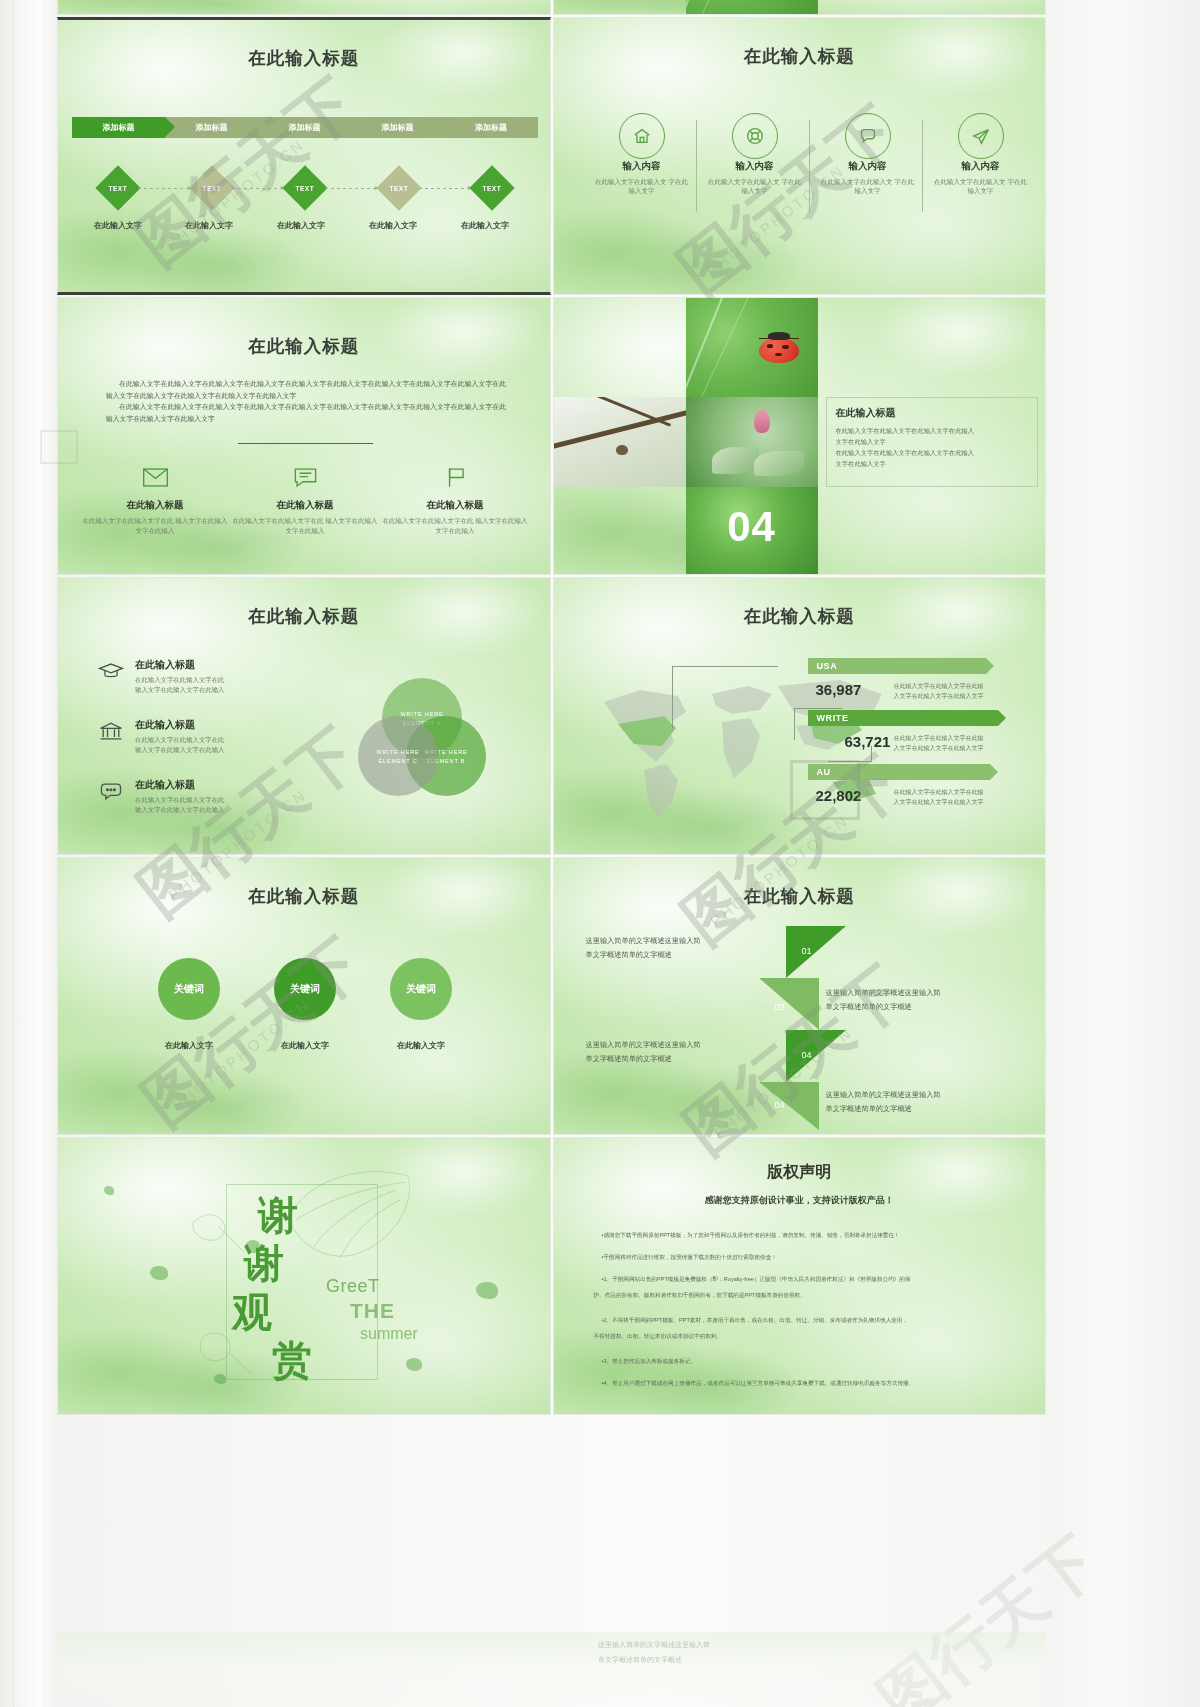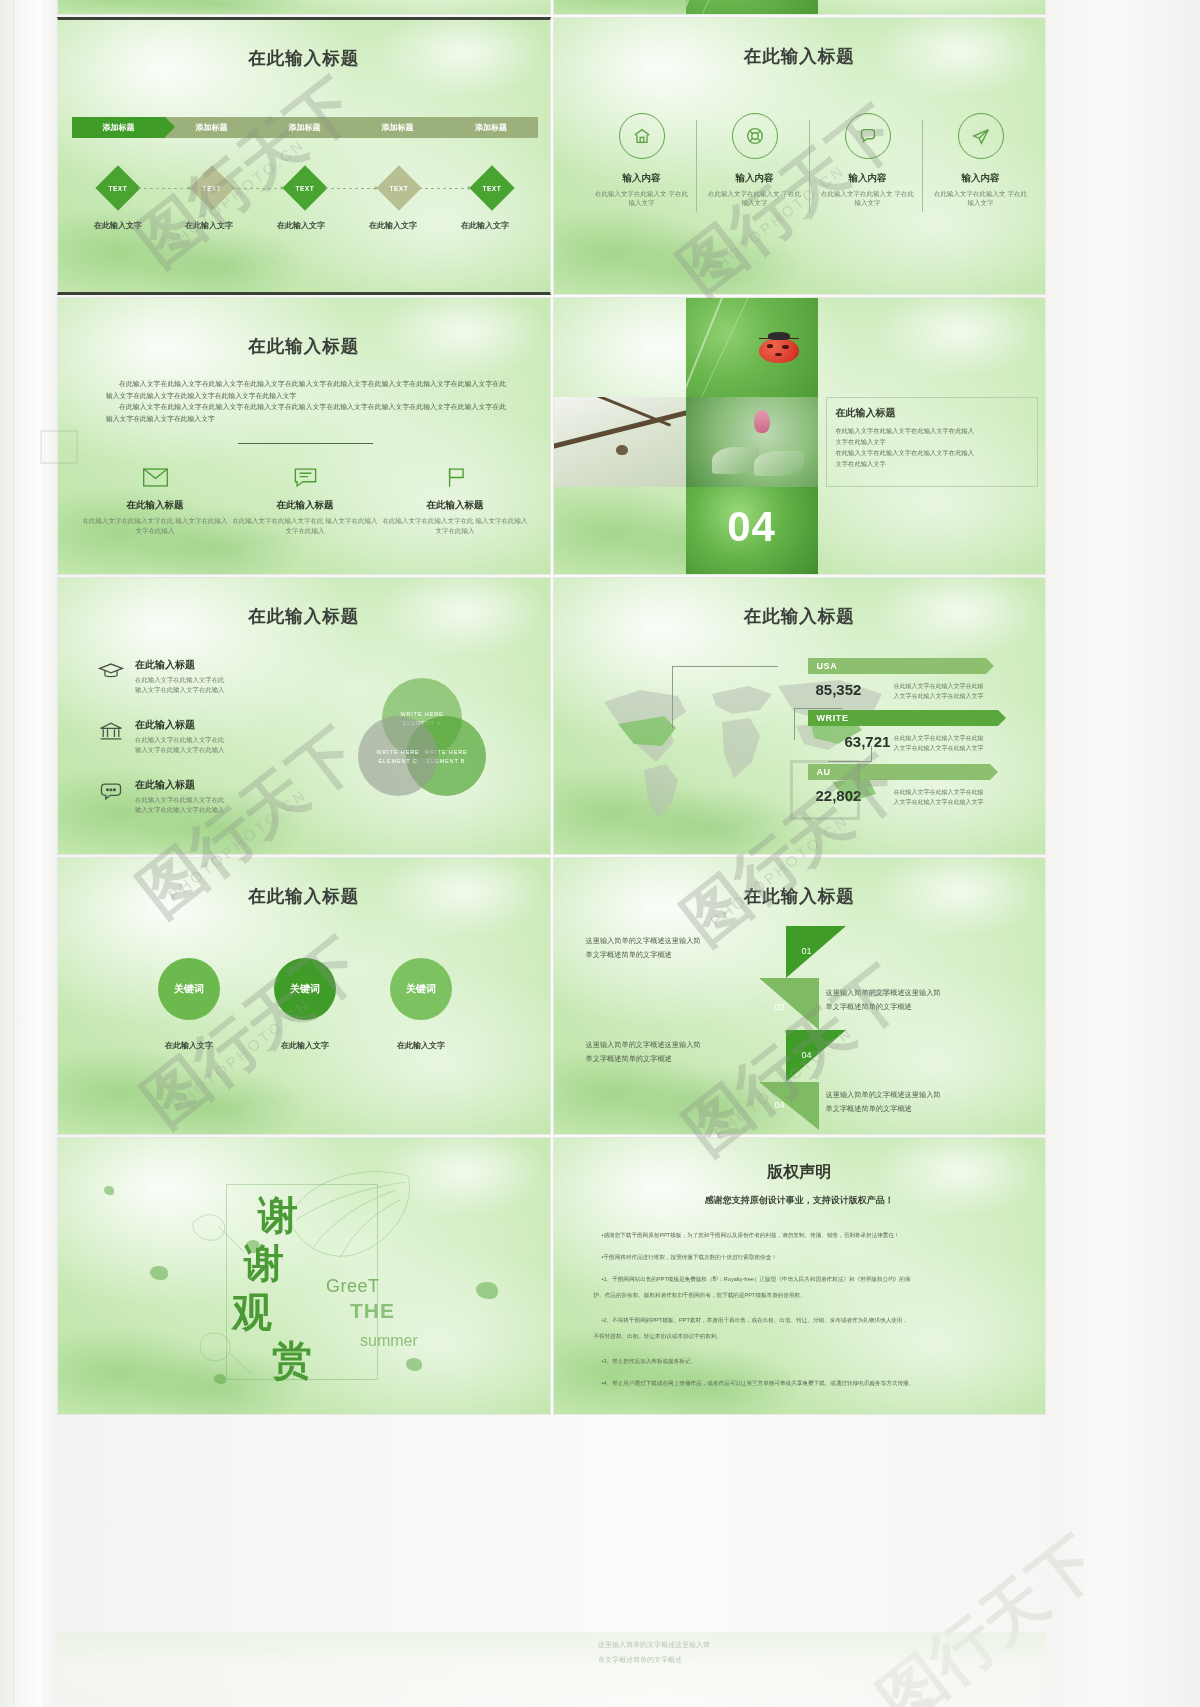--- a/index.html
+++ b/index.html
@@ -92,21 +92,21 @@
   .diam{width:32px;height:32px;transform:rotate(45deg);display:flex;align-items:center;justify-content:center;}
   .diam span{transform:rotate(-45deg);font-size:6.5px;font-weight:bold;color:#fff;letter-spacing:.5px;}
   .dash{flex:1;height:1px;background:repeating-linear-gradient(90deg,#9cb591 0 3px,transparent 3px 6px);margin:0 4px;position:relative;}
   .dash:after{content:"";position:absolute;right:0;top:-2px;border-left:4px solid #9cb591;border-top:2.5px solid transparent;border-bottom:2.5px solid transparent;}
   .dcap{position:absolute;font-size:8px;font-weight:bold;color:#3f4a3d;text-align:center;}
 
   
   .circ-col{position:absolute;text-align:center;width:96px;}
   .circ{width:46px;height:46px;border-radius:50%;border:1.3px solid #5fa348;margin:0 auto;display:flex;align-items:center;justify-content:center;}
   .circ svg{width:22px;height:22px;}
-  .cc-t{font-size:9.5px;font-weight:bold;color:#35402f;margin-top:13px;}
+  .cc-t{font-size:9.5px;font-weight:bold;color:#35402f;margin-top:1px;}
   .cc-s{font-size:6.5px;color:#6e7d69;line-height:1.45;margin-top:4px;}
   .vline{position:absolute;width:1px;background:#a8bd9c;}
 
   .body-p{position:absolute;font-size:6.8px;color:#4e5c4a;line-height:1.7;text-align:justify;text-indent:13px;}
   .hr-s{position:absolute;height:1px;background:#4e6b45;}
 
   .ico-col{position:absolute;text-align:center;width:150px;}
   .ico-col svg{width:27px;height:23px;}
   .ico-t{font-size:9.5px;font-weight:bold;color:#2f3a2c;margin-top:6px;}
   .ico-s{font-size:6.5px;color:#6e7d69;line-height:1.5;margin-top:4px;}
@@ -478,21 +478,21 @@
           </svg>
 
           <div class="leader" style="left:118px;top:88px;width:106px;height:62px;border-right:none;border-bottom:none;"></div>
           <div class="leader" style="left:240px;top:130px;width:48px;height:32px;border-right:none;border-bottom:none;"></div>
           <div class="leader" style="left:274px;top:168px;width:44px;height:16px;border-top:none;border-left:none;border-right:1px solid #8c9d86;border-bottom:1px solid #8c9d86;"></div>
 
           <div class="stat-bar" style="left:254px;top:80px;width:178px;background:#8cbf6e;">
             <span>USA</span>
             <i style="position:absolute;right:-8px;top:0;width:0;height:0;border-top:8px solid transparent;border-bottom:8px solid transparent;border-left:8px solid #8cbf6e;"></i>
           </div>
-          <div class="stat-num" style="left:262px;top:103px;">85,352</div>
+          <div class="stat-num" style="left:262px;top:103px;">36,987</div>
           <div class="stat-txt" style="left:340px;top:104px;width:116px;white-space:pre-line;">在此输入文字在此输入文字在此输
 入文字在此输入文字在此输入文字</div>
 
           <div class="stat-bar" style="left:254px;top:132px;width:190px;background:#5aa83c;">
             <span>WRITE</span>
             <i style="position:absolute;right:-8px;top:0;width:0;height:0;border-top:8px solid transparent;border-bottom:8px solid transparent;border-left:8px solid #5aa83c;"></i>
           </div>
           <div class="stat-num" style="left:262px;top:155px;padding-left:29px;">63,721</div>
           <div class="stat-txt" style="left:340px;top:156px;width:116px;white-space:pre-line;">在此输入文字在此输入文字在此输
 入文字在此输入文字在此输入文字</div>
@@ -582,21 +582,21 @@
 
           <div class="thx" style="left:200px;top:58px;">
             <div class="cn">谢</div>
             <div class="cn" style="margin-left:-14px;margin-top:10px;">谢</div>
             <div class="cn" style="margin-left:-26px;margin-top:10px;">观</div>
             <div class="cn" style="margin-left:14px;margin-top:10px;">赏</div>
           </div>
           <div class="thx" style="left:268px;top:138px;">
             <div class="en1">GreeT</div>
             <div class="en2" style="margin-left:24px;margin-top:2px;">THE</div>
-            <div class="en3" style="margin-left:34px;margin-top:9px;">summer</div>
+            <div class="en3" style="margin-left:34px;margin-top:2px;">summer</div>
           </div>
         </div>
       </div>
 
       <div class="slide">
         <div class="slide-inner">
           <div class="cp-h" style="top:24px;">版权声明</div>
           <div class="cp-sub" style="top:56px;">感谢您支持原创设计事业，支持设计版权产品！</div>
           <div class="cp-l" style="left:48px;top:92px;width:408px;">•感谢您下载千图网原创PPT模板，为了您和千图网以及原创作者的利益，请勿复制、传播、销售，否则将承担法律责任！</div>
           <div class="cp-l" style="left:48px;top:114px;width:408px;">•千图网将对作品进行维权，按照传播下载次数的十倍进行索取赔偿金！</div>

